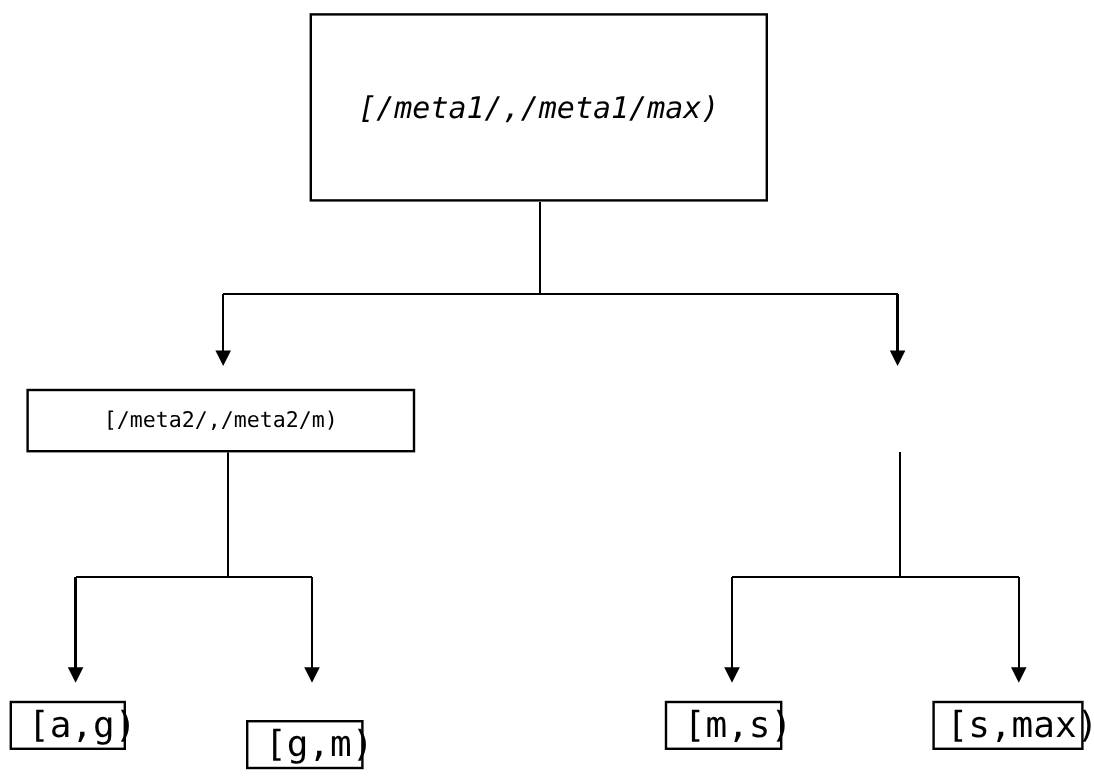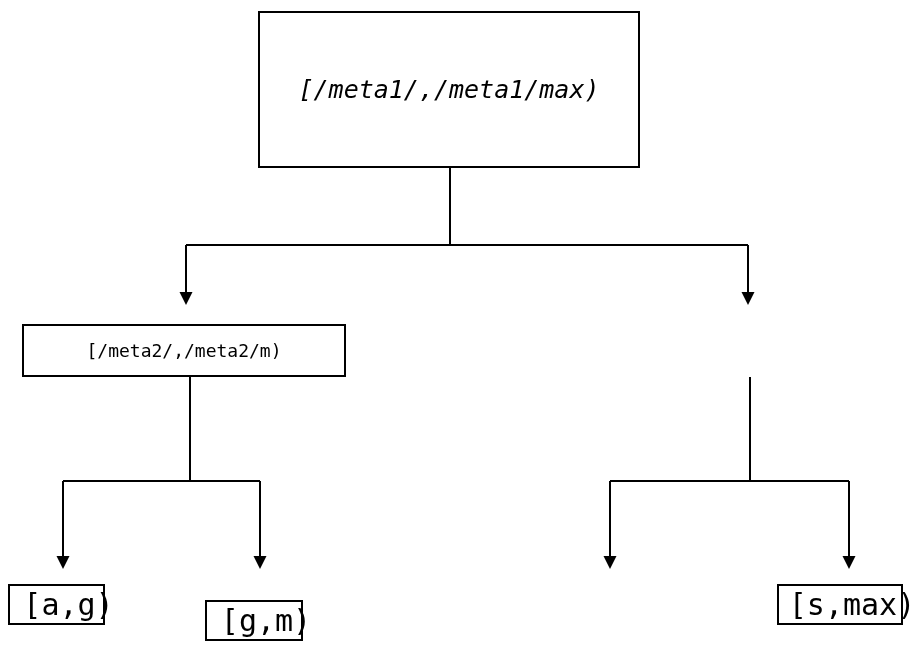--- a/index.html
+++ b/index.html
@@ -120,18 +120,21 @@
 
 
   <div class="node-box level-leaf leaf-1">
     <span class="node-label">[a,g)</span>
   </div>
 
   <div class="node-box level-leaf leaf-2">
     <span class="node-label">[g,m)</span>
   </div>
 
+  <div class="node-box level-leaf leaf-3">
+    <span class="node-label">[m,s)</span>
+  </div>
 
   <div class="node-box level-leaf leaf-4">
     <span class="node-label">[s,max)</span>
   </div>
 
 </div>
 
 </body></html>

